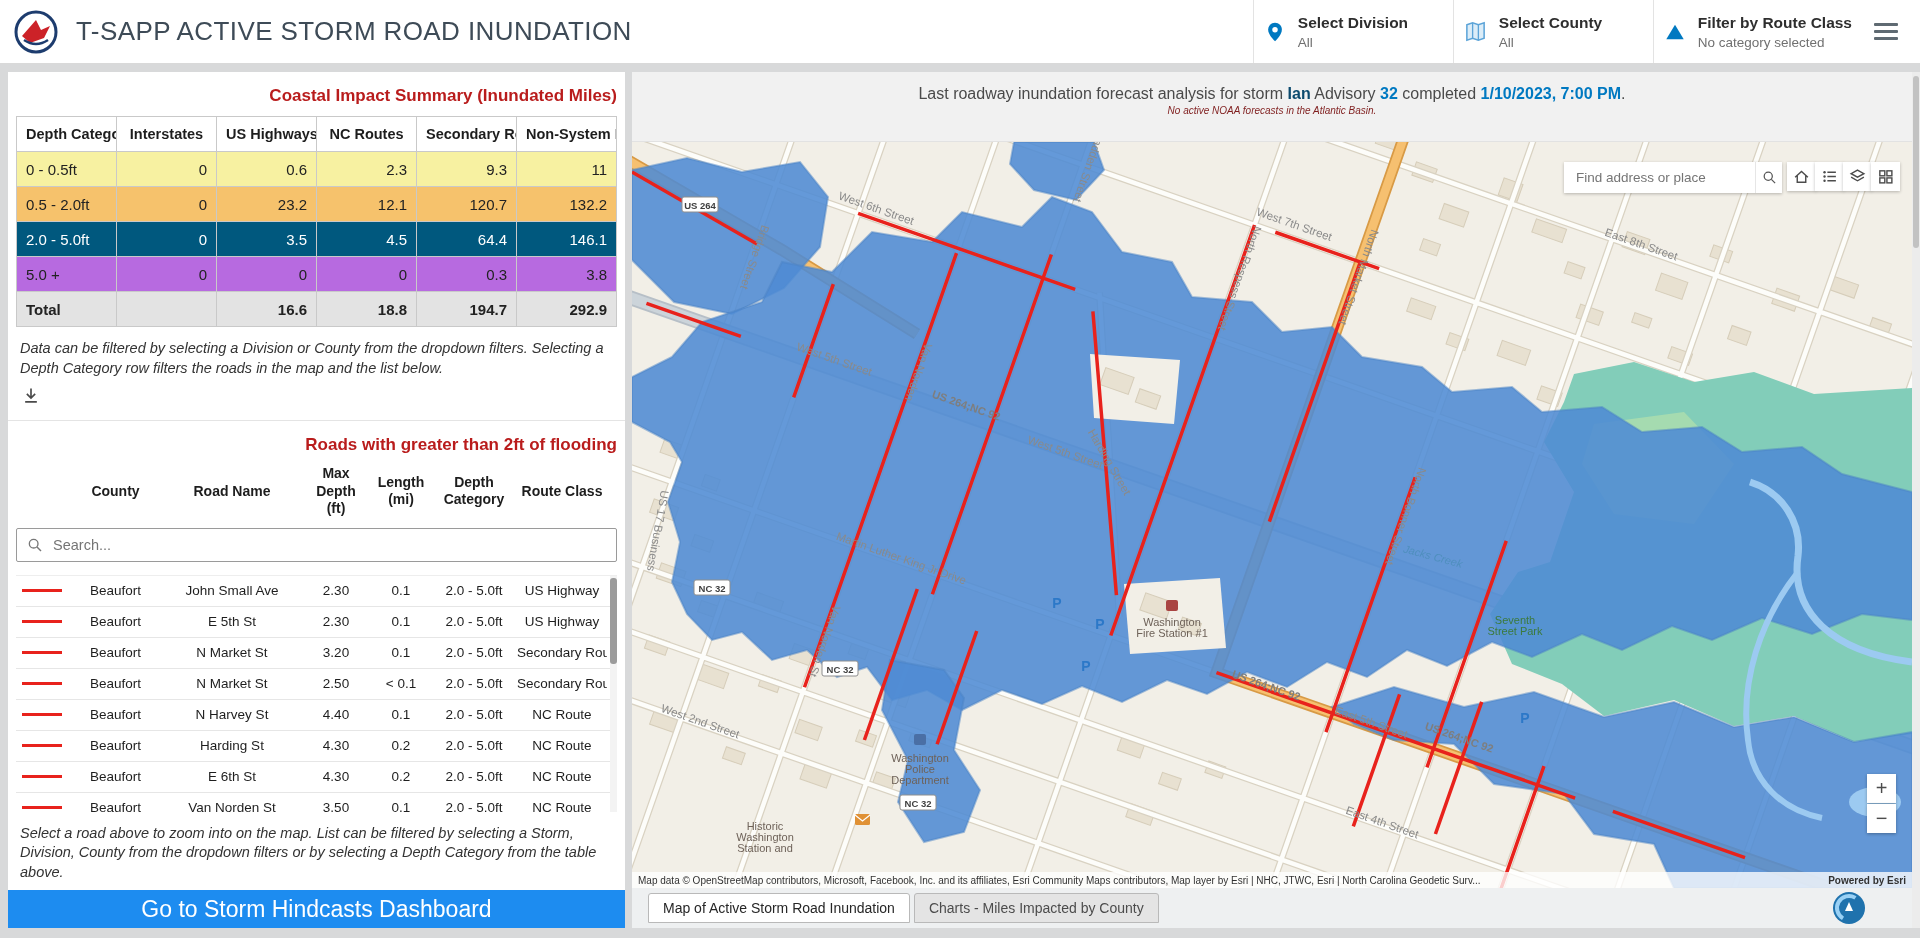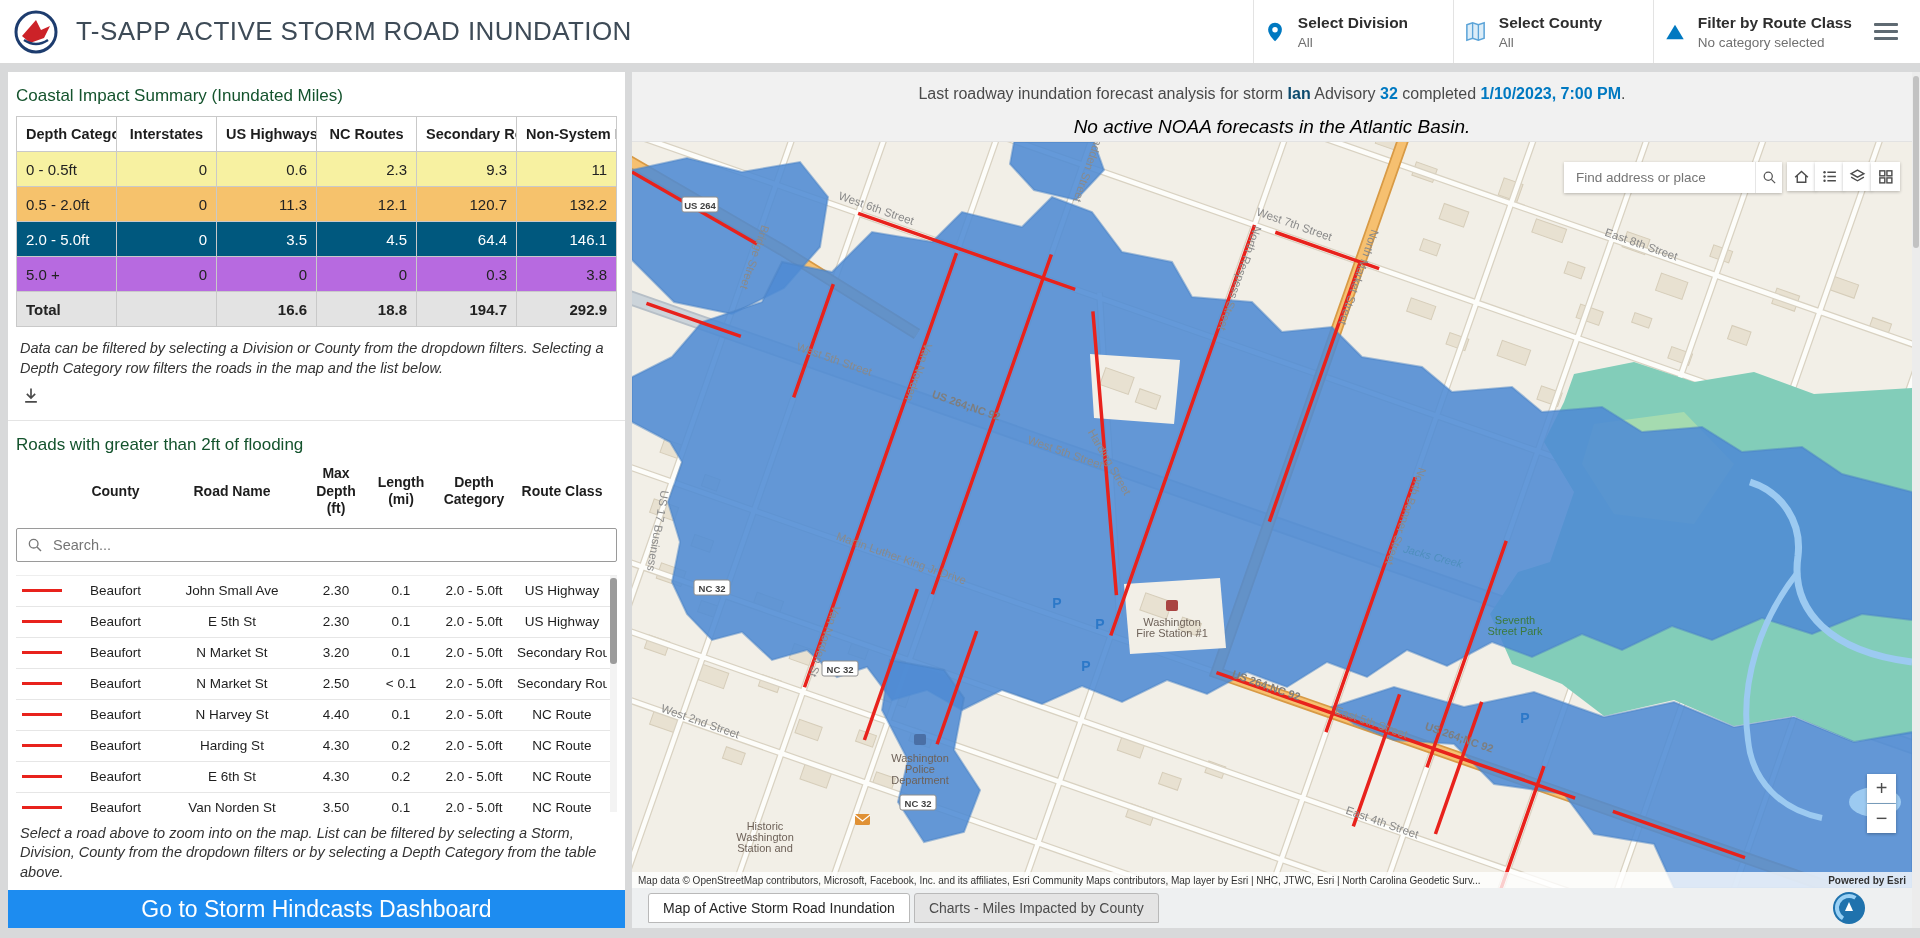--- a/index.html
+++ b/index.html
@@ -11,21 +11,21 @@
   .hdr-title{font-size:26px;color:#3e4b57;margin-left:18px;letter-spacing:.4px;white-space:nowrap}
   .hdr-right{margin-left:auto;display:flex;align-items:center;height:100%}
   .fw{height:100%;display:flex;align-items:center;gap:12px;padding:0 10px;border-left:1px solid #e3e3e3;min-width:200px;box-sizing:border-box;cursor:pointer}
   .fw-label{font-size:15.5px;color:#2e2e2e;font-weight:bold}
   .fw-value{font-size:13.5px;color:#707070;margin-top:3px}
   .burger{width:24px;margin:0 22px 0 12px;cursor:pointer}
   .burger span{display:block;height:3px;background:#5f6a72;margin:4px 0;border-radius:1px}
 
   
   .lp{position:absolute;left:8px;top:72px;width:617px;height:856px;background:#fff;box-sizing:border-box;overflow:hidden}
-  .sec-title{text-align:left;font-weight:normal;font-size:17px;margin:14px 8px 0;color:#14532d}
+  .sec-title{text-align:right;font-weight:bold;font-size:17px;margin:14px 8px 0;color:#b91c1c}
   .sumtbl{border-collapse:collapse;margin:10px auto 0;table-layout:fixed;width:601px}
   .sumtbl th,.sumtbl td{border:1px solid #c9c9c9;height:35px;padding:0 9px;box-sizing:border-box;font-size:15px;overflow:hidden;white-space:nowrap}
   .sumtbl th{background:#fff;font-weight:bold;text-align:center;font-size:14.5px;color:#1d1d1d}
   .sumtbl th.cat,.sumtbl td.cat{text-align:left}
   .sumtbl td.num{text-align:right}
   .sumtbl tr.total-row td{font-weight:bold}
   .note{font-style:italic;font-size:14.5px;color:#333;margin:12px 12px 0;line-height:1.35}
   .dl{margin:8px 0 0 12px;cursor:pointer;width:22px;height:20px}
   .lp-divider{border:none;border-top:1px solid #e4e4e4;margin:10px 0 0}
   .rg{display:grid;grid-template-columns:52px 95px 138px 70px 60px 86px 90px;align-items:center}
@@ -40,21 +40,21 @@
   .redseg{width:40px;height:3px;background:#e8221c;margin:0 auto}
   .rl-scroll{position:absolute;right:0;top:0;width:7px;height:236px;background:#f3f3f3}
   .rl-thumb{position:absolute;right:0;top:2px;width:7px;height:86px;background:#9b9b9b;border-radius:3px}
   .hindcast{position:absolute;left:0;bottom:0;width:100%;height:38px;background:#1d8cf0;color:#fff;border:none;font-size:23px;font-family:inherit;cursor:pointer}
 
   
   .rp{position:absolute;left:632px;top:72px;width:1280px;height:856px;background:#eef0f1}
   .status{height:70px;background:#f1f1f1;text-align:center;border-bottom:1px solid #e2e2e2;box-sizing:border-box}
   .status-l1{padding-top:13px;font-size:16px;color:#4a4a4a}
   .status-l1 .hl{color:#0079c1;font-weight:bold}
-  .status-l2{margin-top:13px;font-size:19px;font-style:italic;color:#000000}
+  .status-l2{margin-top:2px;font-size:10px;font-style:italic;color:#7f1d1d}
   .mapc{position:relative;width:1280px;height:746px;background:#f2efe7;overflow:hidden}
   .mapc svg.mapsvg{position:absolute;left:0;top:0}
   svg text{text-anchor:middle;font-family:"Liberation Sans",sans-serif}
   .lbl-st{fill:#8a8a8a;font-size:11.5px}
   .lbl-hwy{fill:#7e7e7e;font-size:11px;font-weight:bold}
   .lbl-poi{fill:#6e6259;font-size:11px}
   .lbl-park{fill:#3c7a3c;font-size:11px}
   .lbl-water{fill:#4f8fbe;font-size:11px;font-style:italic}
   .lbl-pk{fill:#2c78c8;font-size:14px;font-weight:bold}
   .lbl-shield{fill:#3f3f3f;font-size:9.5px;font-weight:bold}
@@ -138,21 +138,21 @@
           <td class="cat">0 - 0.5ft</td>
           <td class="num">0</td>
           <td class="num">0.6</td>
           <td class="num">2.3</td>
           <td class="num">9.3</td>
           <td class="num">11</td>
         </tr>
         <tr style="background: rgb(246, 194, 108); color: rgb(34, 34, 34);">
           <td class="cat">0.5 - 2.0ft</td>
           <td class="num">0</td>
-          <td class="num">11.3</td>
+          <td class="num">23.2</td>
           <td class="num">12.1</td>
           <td class="num">120.7</td>
           <td class="num">132.2</td>
         </tr>
         <tr style="background: rgb(0, 88, 126); color: rgb(255, 255, 255);">
           <td class="cat">2.0 - 5.0ft</td>
           <td class="num">0</td>
           <td class="num">3.5</td>
           <td class="num">4.5</td>
           <td class="num">64.4</td>

